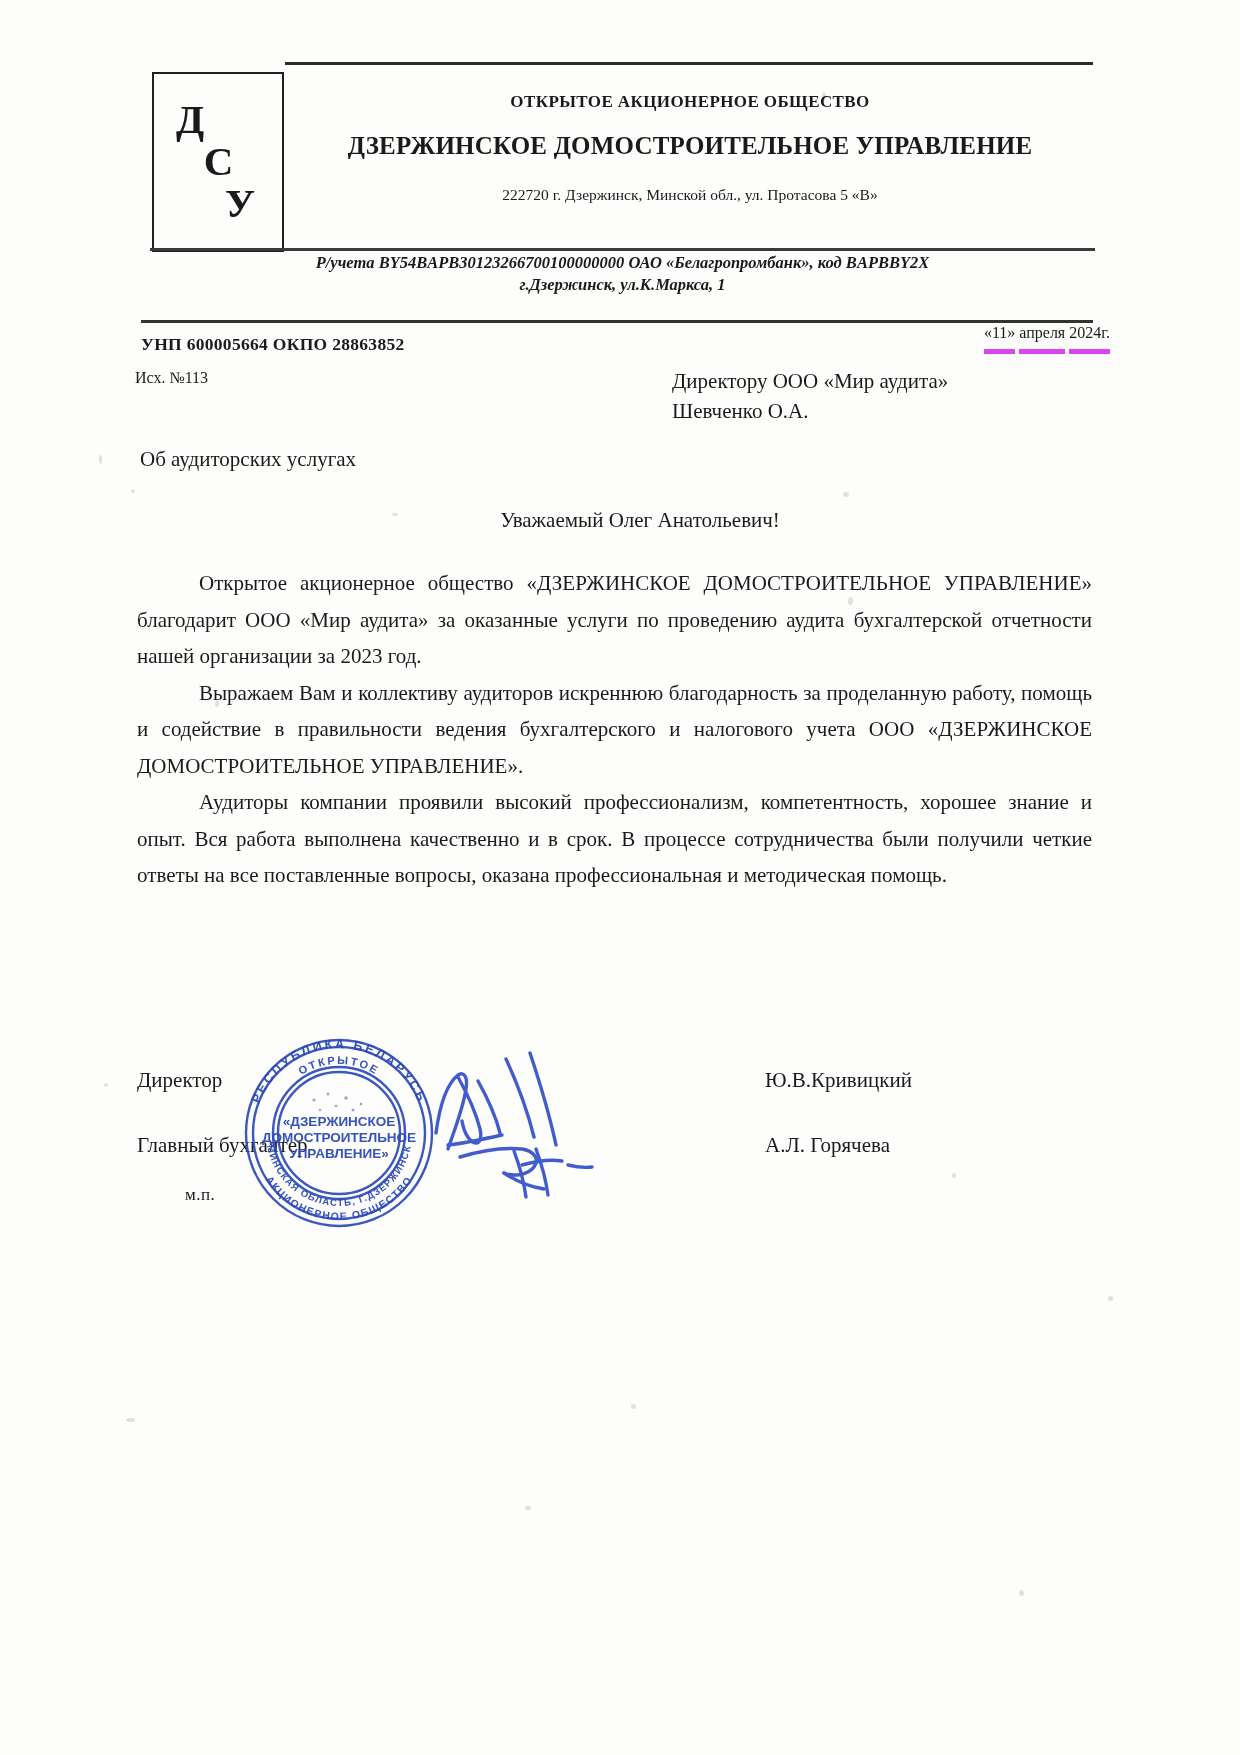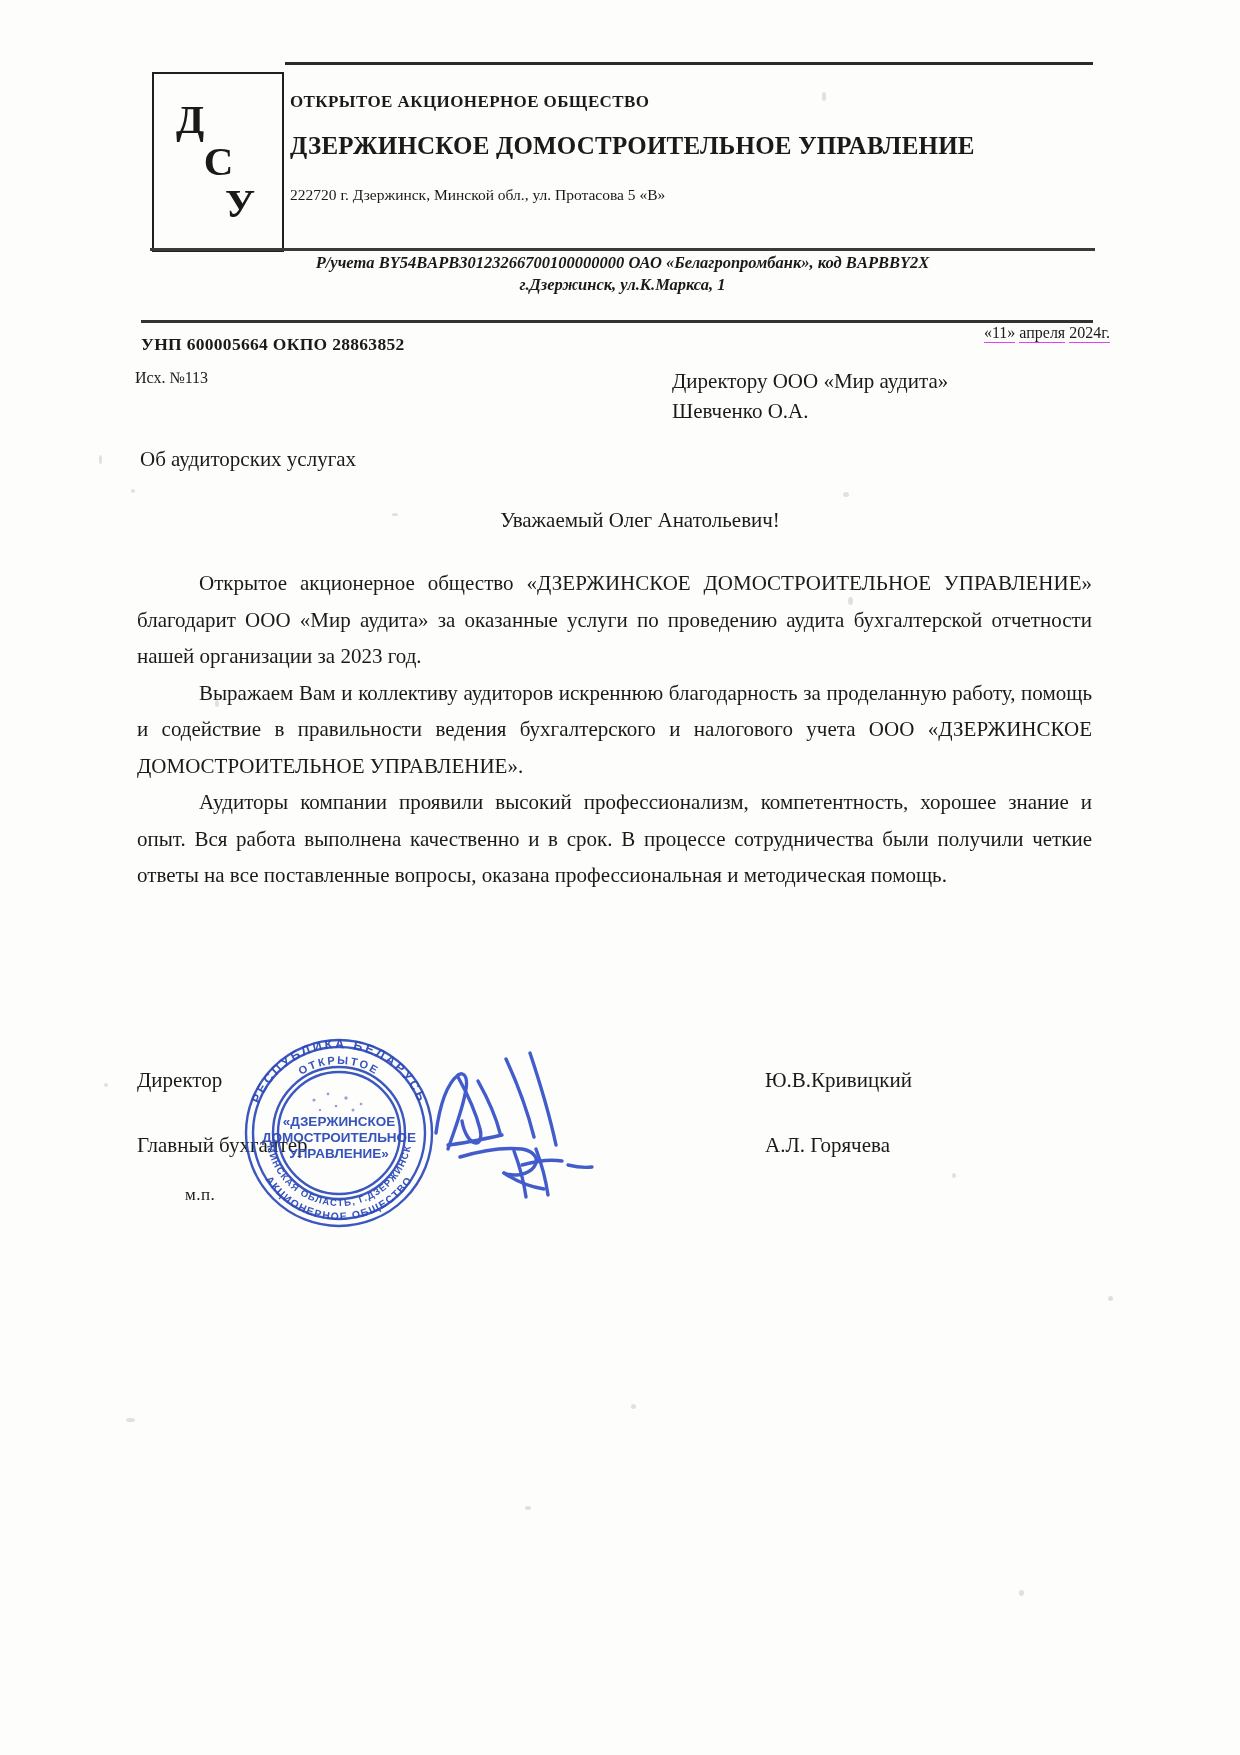--- a/index.html
+++ b/index.html
@@ -53,20 +53,21 @@
   }
   .logo-letter.l1 { align-self: flex-start; margin-left: 22px; }
   .logo-letter.l2 { align-self: center; margin-left: 2px; }
   .logo-letter.l3 { align-self: flex-end; margin-right: 26px; }
 
   .org-head {
     position: absolute;
     left: 290px;
     top: 92px;
     width: 800px;
+    text-align: center;
   }
   .org-kind {
     font-size: 17px;
     font-weight: bold;
     letter-spacing: .4px;
   }
   .org-name {
     font-size: 25px;
     font-weight: bold;
     margin-top: 20px;
@@ -128,21 +129,21 @@
     top: 324px;
     font-size: 16px;
     margin-top: 45px;
   }
   .date-line {
     position: absolute;
     right: 130px;
     top: 324px;
     font-size: 16px;
   }
-  .date-line span { border-bottom: 1px solid #d946ef; padding-bottom: 1px; }
+  .date-line span { border-bottom: 5px solid #d946ef; padding-bottom: 8px; }
 
   
   .addressee {
     position: absolute;
     left: 672px;
     top: 366px;
     font-size: 21px;
     line-height: 1.45;
   }
 

